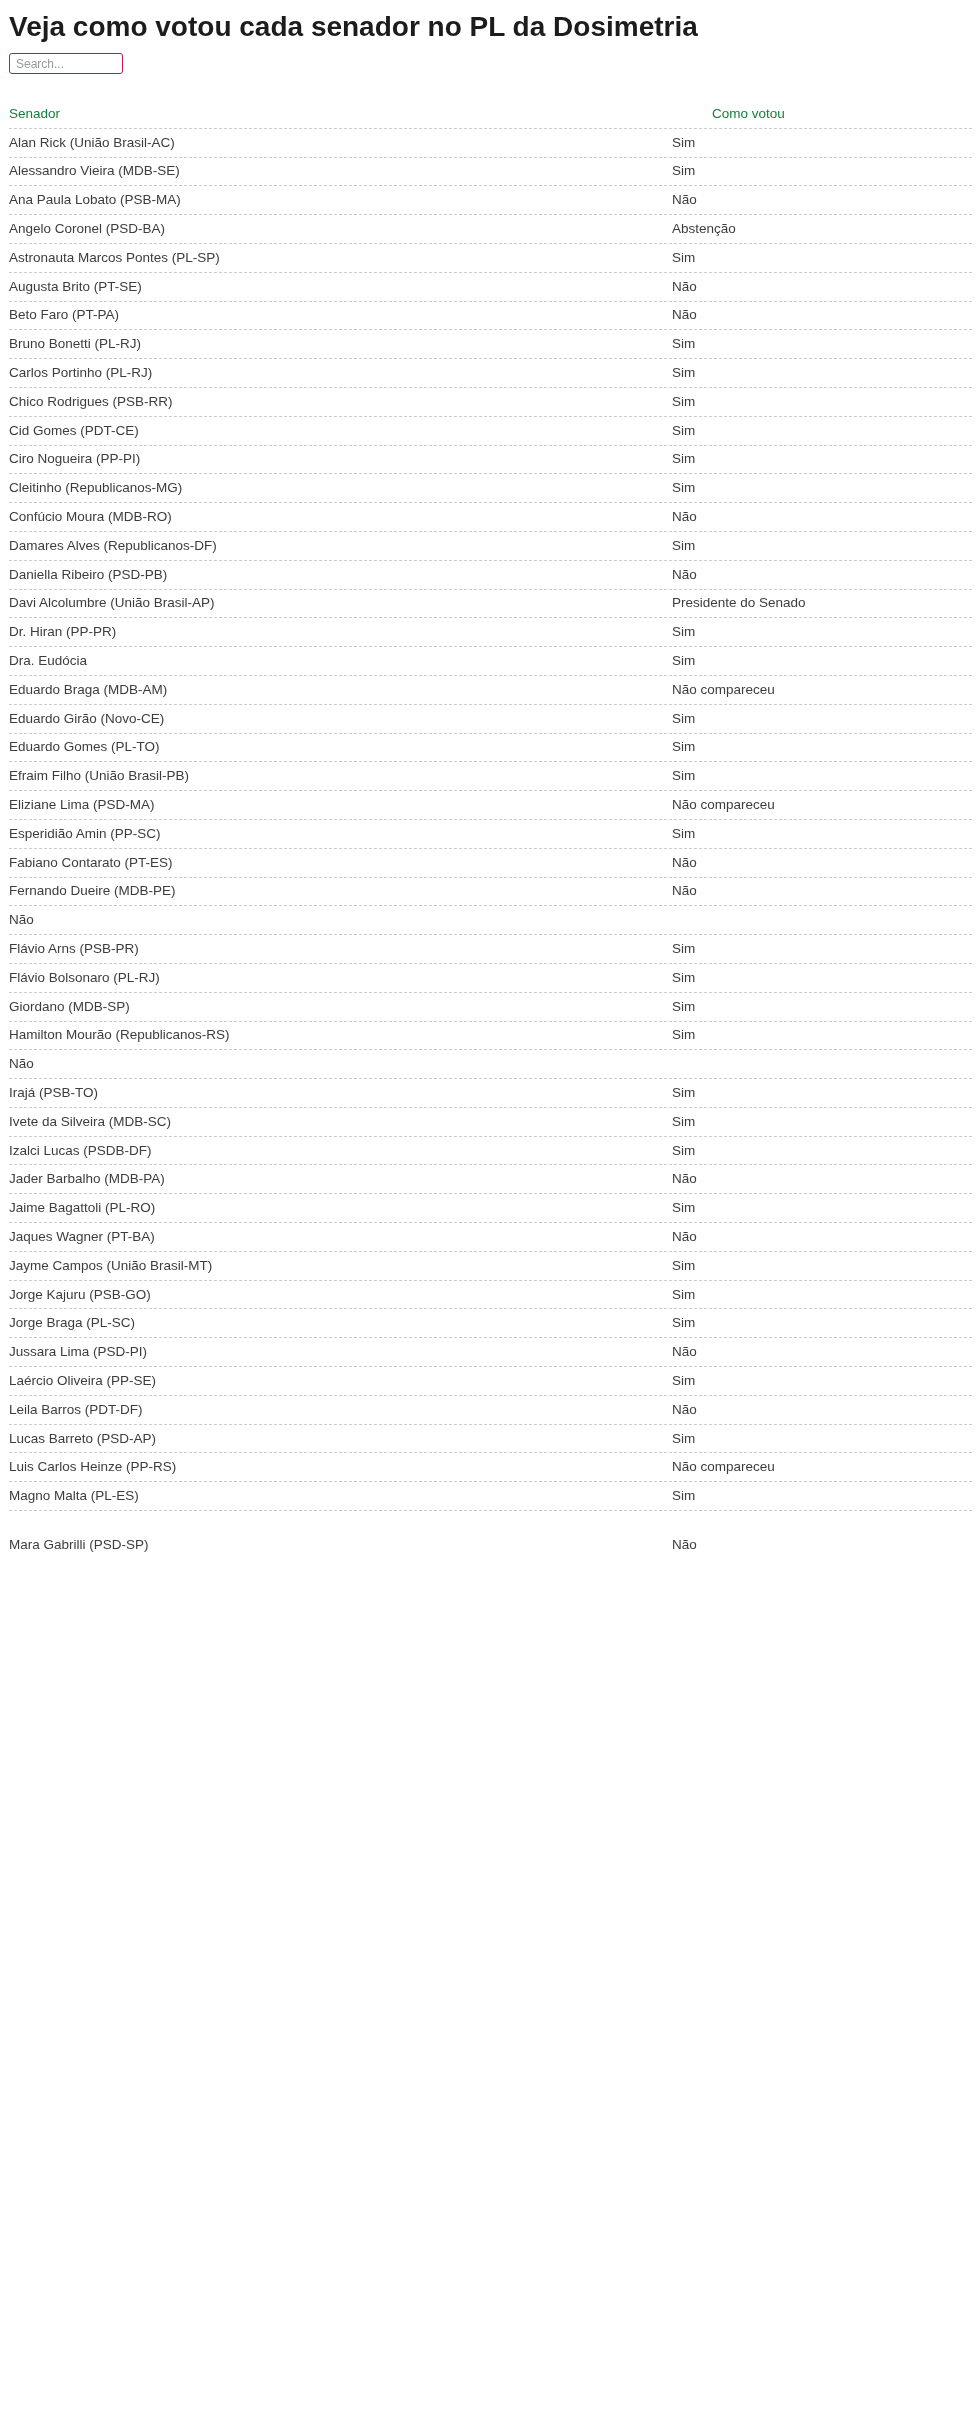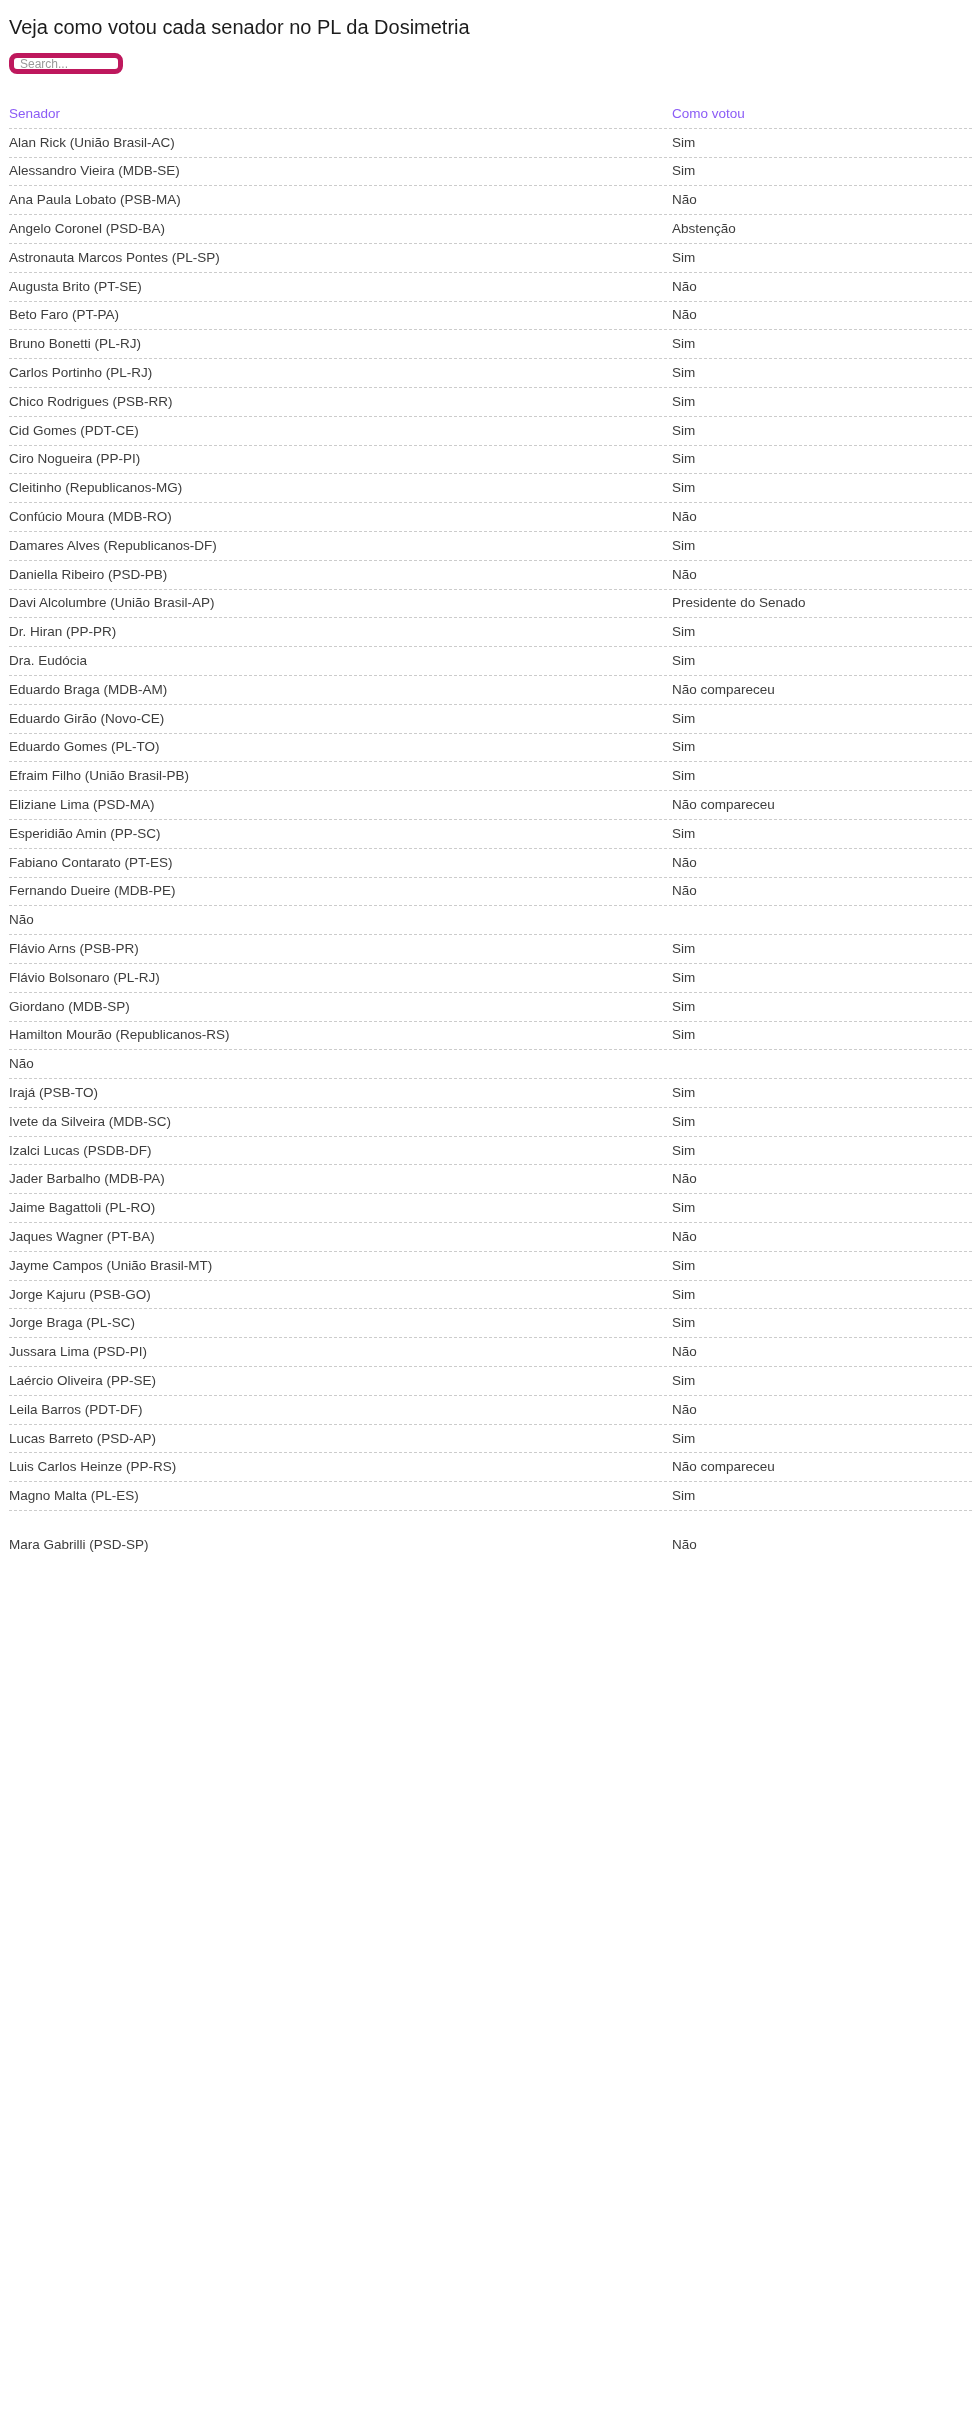--- a/index.html
+++ b/index.html
@@ -12,34 +12,34 @@
     height: 2415px;
     overflow: hidden;
     font-family: "Liberation Sans", sans-serif;
     color: #3d3d3d;
   }
   .container {
     padding: 12px 8px 0 9px;
   }
   .page-title {
     margin: 2px 0 0 0;
-    font-size: 20px;
+    font-size: 28px;
     line-height: 26px;
-    font-weight: 400;
+    font-weight: 700;
     color: #1c1c1c;
   }
   .search-input {
     display: block;
     margin-top: 13px;
     box-sizing: border-box;
     width: 114px;
     height: 21px;
     padding: 2px 6px;
-    border: 5px solid #be185d;
-    border-radius: 8px;
+    border: 1px solid #be185d;
+    border-radius: 3px;
     font-family: "Liberation Sans", sans-serif;
     font-size: 12px;
     color: #444444;
     outline: none;
     background: #ffffff;
   }
   .search-input::placeholder {
     color: #9a9a9a;
     opacity: 1;
   }
@@ -50,21 +50,22 @@
     display: flex;
     align-items: center;
     box-sizing: border-box;
     height: 28.8px;
     border-bottom: 1px dashed #cccccc;
     font-size: 13.5px;
     line-height: 16px;
     color: #3d3d3d;
   }
   .thead-row {
-    color: #8b5cf6;
+    color: #15803d;
+    gap: 40px;
   }
   .tbody .trow:last-child {
     border-bottom: none;
     margin-top: 20px;
   }
   .col-senator {
     width: 663px;
     flex: 0 0 663px;
     white-space: nowrap;
     overflow: hidden;

